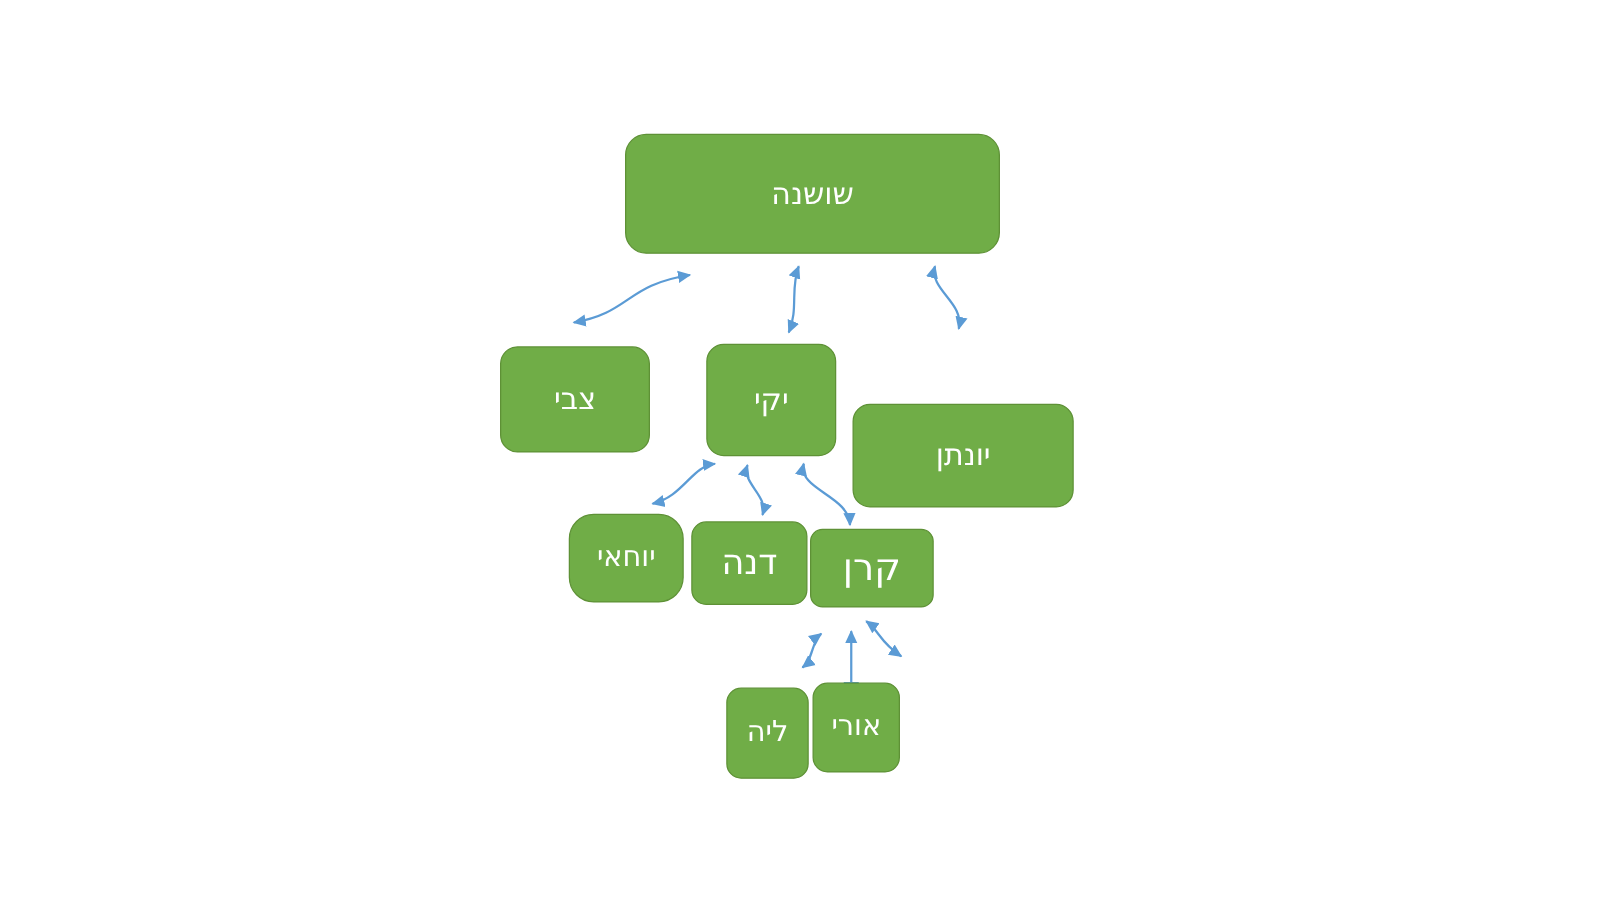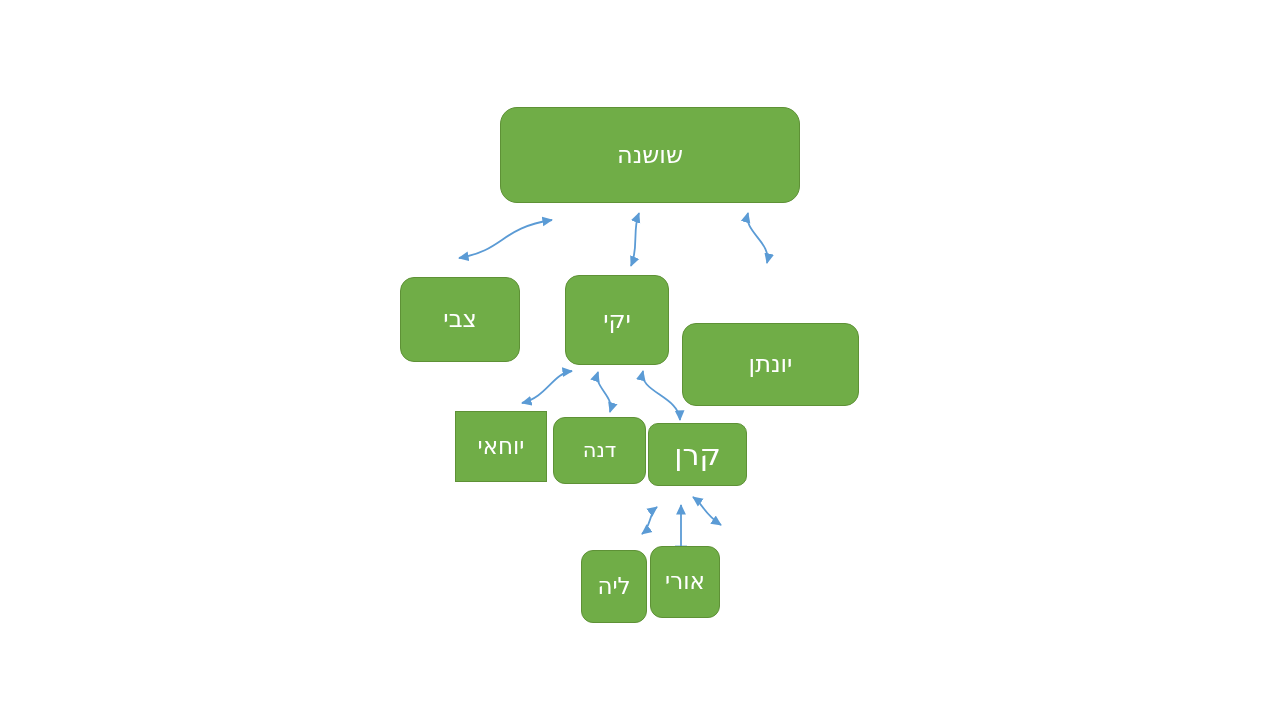--- a/index.html
+++ b/index.html
@@ -35,22 +35,22 @@
     text-align: center;
     direction: rtl;
     cursor: default;
   }
   .node span { display: block; line-height: 1.1; }
 
   .n-shoshana { left: 500px; top: 107px; width: 300px; height: 96px; border-radius: 17px; font-size: 24px; }
   .n-tzvi     { left: 400px; top: 277px; width: 120px; height: 85px; border-radius: 14px; font-size: 24px; }
   .n-yaki     { left: 565px; top: 275px; width: 104px; height: 90px; border-radius: 14px; font-size: 24px; }
   .n-yonatan  { left: 682px; top: 280px; width: 177px; height: 83px; border-radius: 14px; font-size: 24px; margin-top: 43px; }
-  .n-yochai   { left: 455px; top: 411px; width: 92px;  height: 71px; border-radius: 0; font-size: 23px; }
-  .n-dana     { left: 553px; top: 417px; width: 93px;  height: 67px; border-radius: 12px; font-size: 21px; }
+  .n-yochai   { left: 455px; top: 411px; width: 92px;  height: 71px; border-radius: 20px; font-size: 23px; }
+  .n-dana     { left: 553px; top: 417px; width: 93px;  height: 67px; border-radius: 12px; font-size: 28px; }
   .n-keren    { left: 648px; top: 423px; width: 99px;  height: 63px; border-radius: 10px; font-size: 30px; }
   .n-lia      { left: 581px; top: 550px; width: 66px;  height: 73px; border-radius: 12px; font-size: 23px; }
   .n-uri      { left: 650px; top: 546px; width: 70px;  height: 72px; border-radius: 12px; font-size: 23px; }
   .n-maya     { left: 724px; top: 538px; width: 85px;  height: 84px; border-radius: 14px; font-size: 23px; }
 </style>
 </head>
 <body>
 
 <div id="canvas">
 

